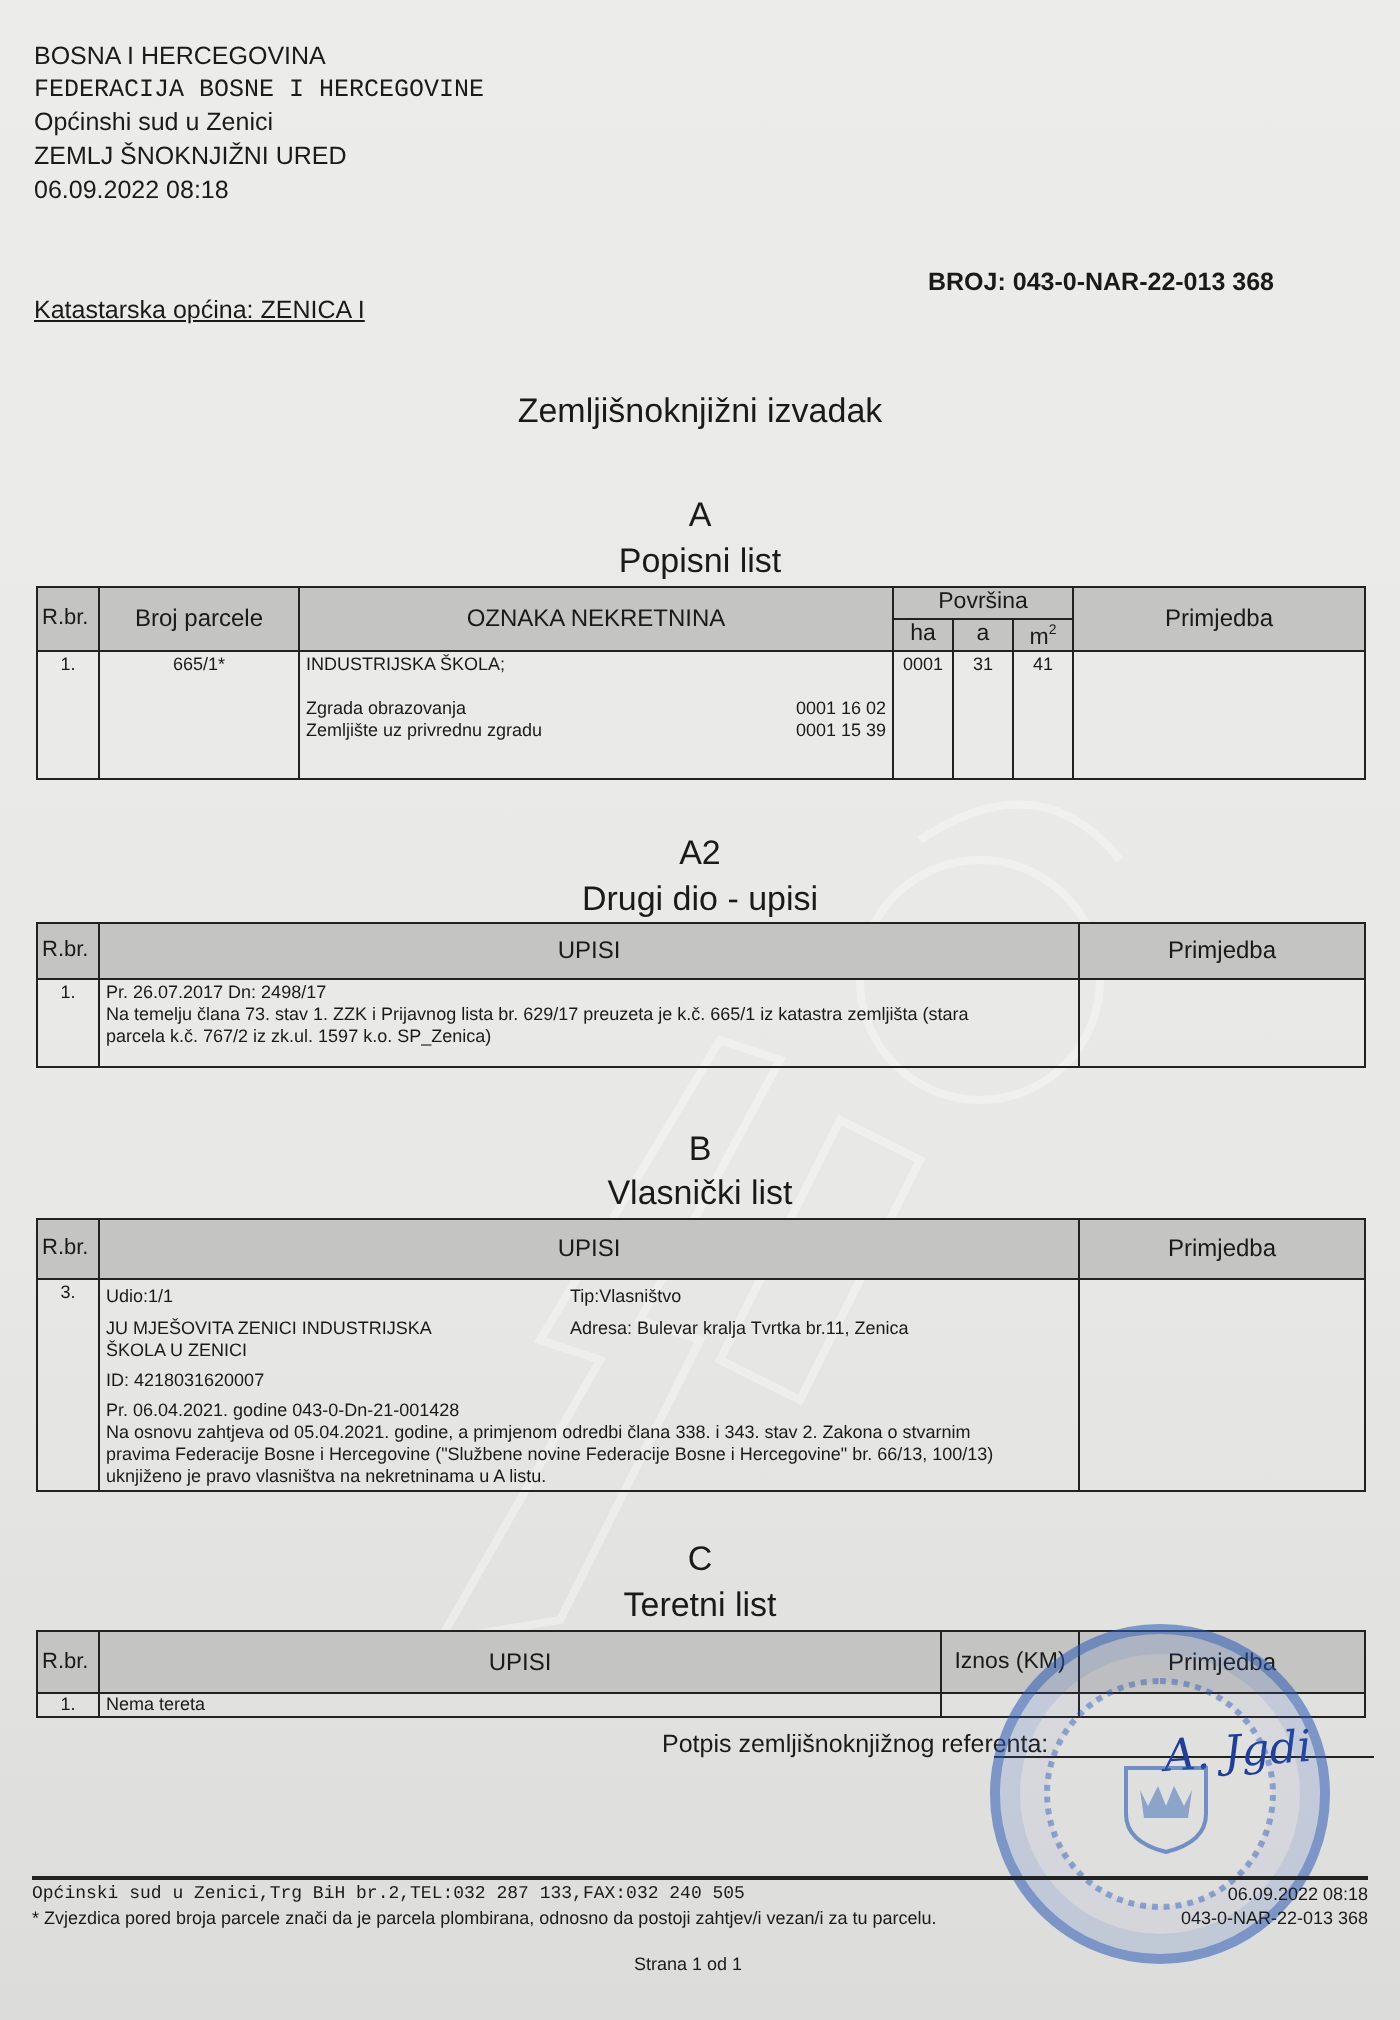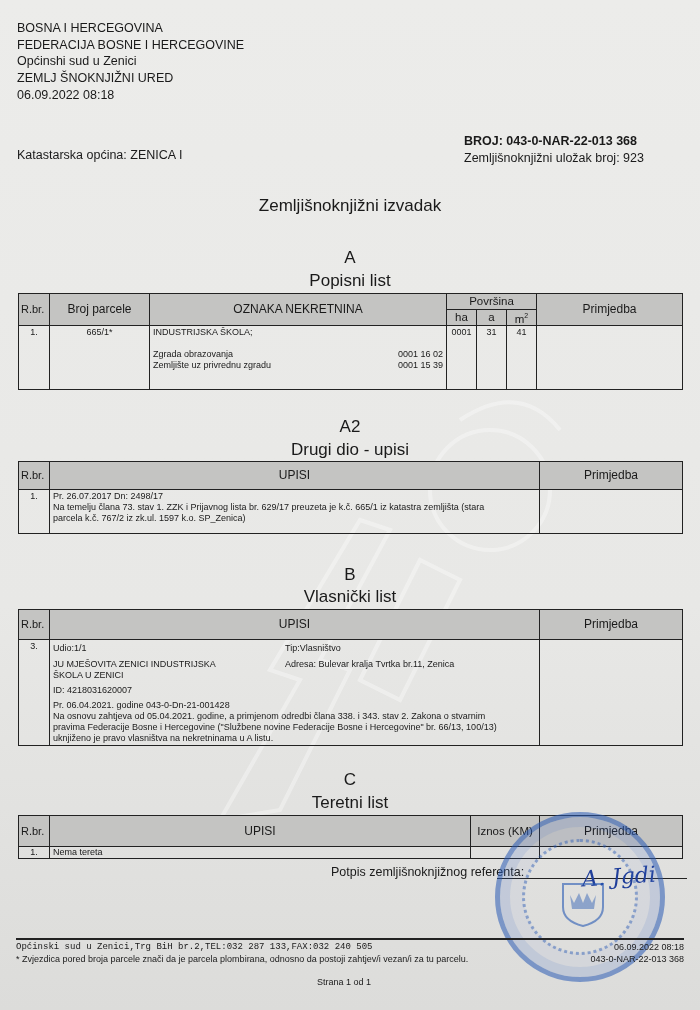--- a/index.html
+++ b/index.html
@@ -71,28 +71,27 @@
   <svg class="watermark" viewBox="0 0 420 480">
     <g fill="none" stroke="#ffffff" stroke-width="4">
       <path d="M60 440 L140 300 L110 290 L200 140 L230 150 L160 280 L190 290 L120 430 Z"></path>
       <path d="M200 300 L260 180 L300 200 L240 320 Z"></path>
       <circle cx="330" cy="110" r="60"></circle>
       <path d="M300 40 Q360 0 400 50"></path>
     </g>
   </svg>
 
   <div class="abs hdr-line" style="left:17px;top:20px;">BOSNA I HERCEGOVINA</div>
-  <div class="abs hdr-line" style="left:17px;top:37px;">FEDERACIJA BOSNE I HERCEGOVINE</div>
+  <div class="abs hdr-line" style="left:17px;top:37px;font-family:Liberation Mono, monospace;">FEDERACIJA BOSNE I HERCEGOVINE</div>
   <div class="abs hdr-line" style="left:17px;top:53px;">Općinshi sud u Zenici</div>
   <div class="abs hdr-line" style="left:17px;top:70px;">ZEMLJ ŠNOKNJIŽNI URED</div>
   <div class="abs hdr-line" style="left:17px;top:87px;">06.09.2022 08:18</div>
-  <div class="abs hdr-line" style="left:17px;top:147px;">Katastarska općina: ZENICA I</div>
+  <div class="abs hdr-line" style="left:17px;top:147px;text-decoration:underline;">Katastarska općina: ZENICA I</div>
 
   <div class="abs hdr-line" style="left:464px;top:133px;font-weight:bold;">BROJ: 043-0-NAR-22-013 368</div>
-  <div class="abs hdr-line" style="left:464px;top:150px;">Zemljišnoknjižni uložak broj: 923</div>
 
   <div class="abs title" style="top:196px;">Zemljišnoknjižni izvadak</div>
 
   <div class="abs sec-letter" style="top:248px;">A</div>
   <div class="abs sec-name" style="top:271px;">Popisni list</div>
 
   <table class="reg" style="left:18px;top:293px;width:665px;">
     <tbody>
         <tr style="height:15px;">
       <th rowspan="2" class="rbr-h" style="width:31px;">R.br.</th>

